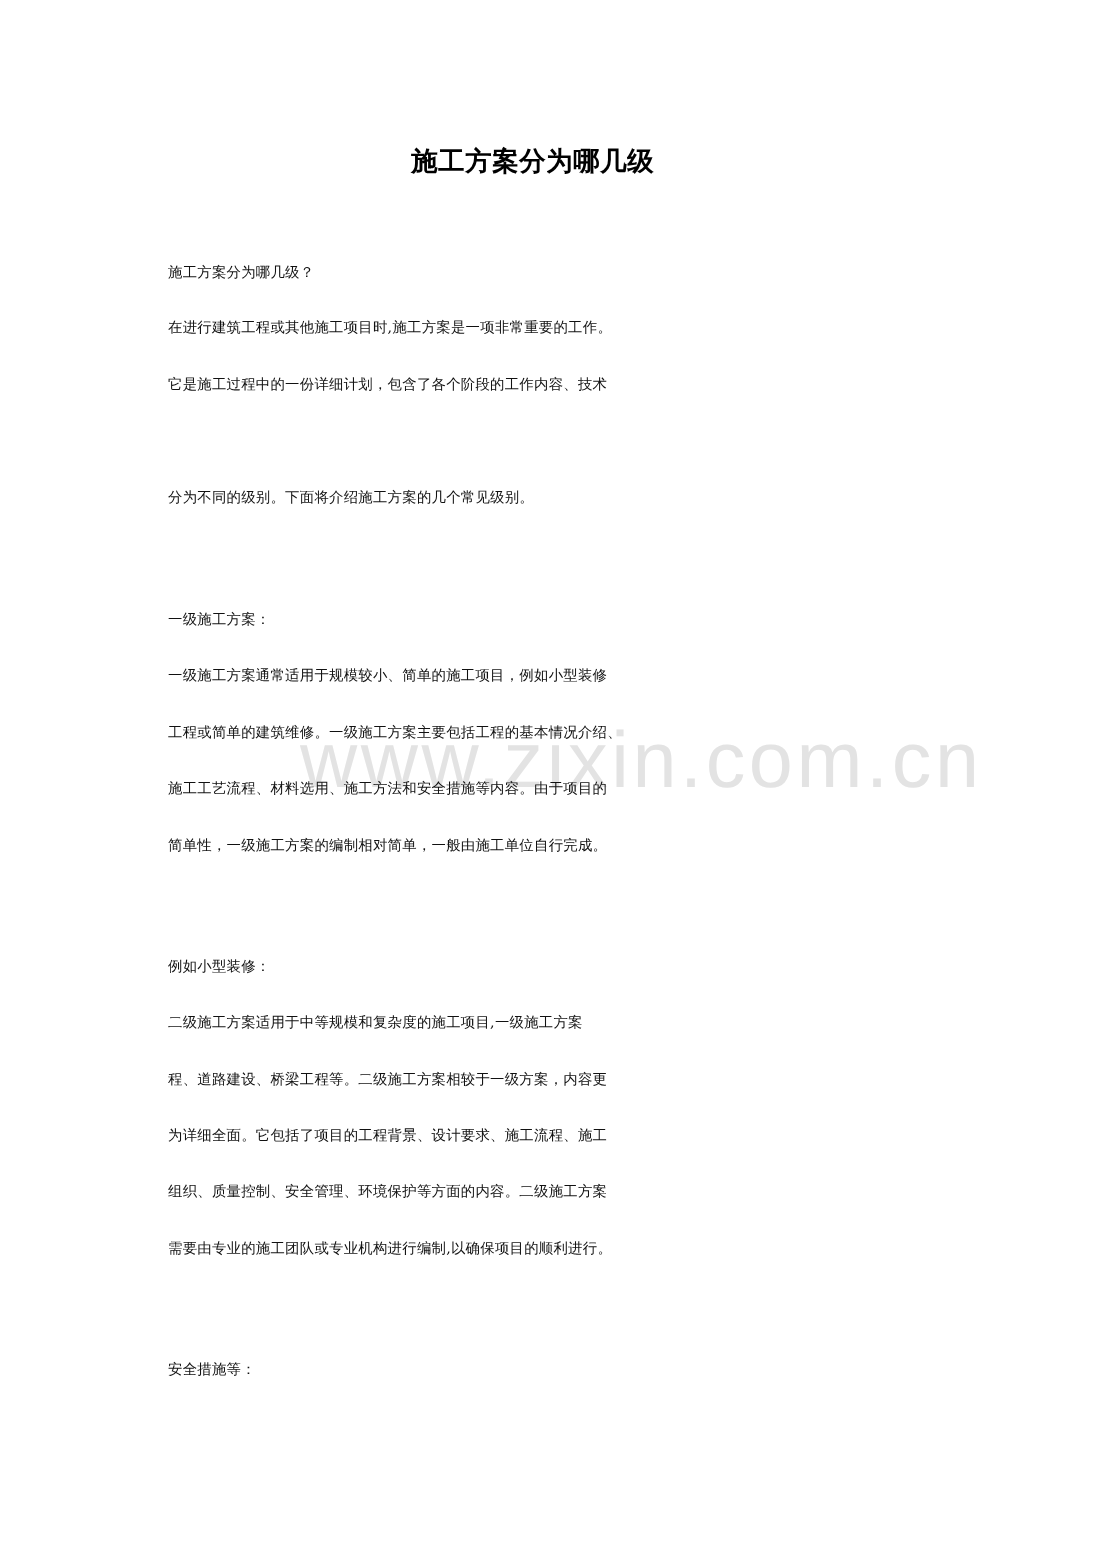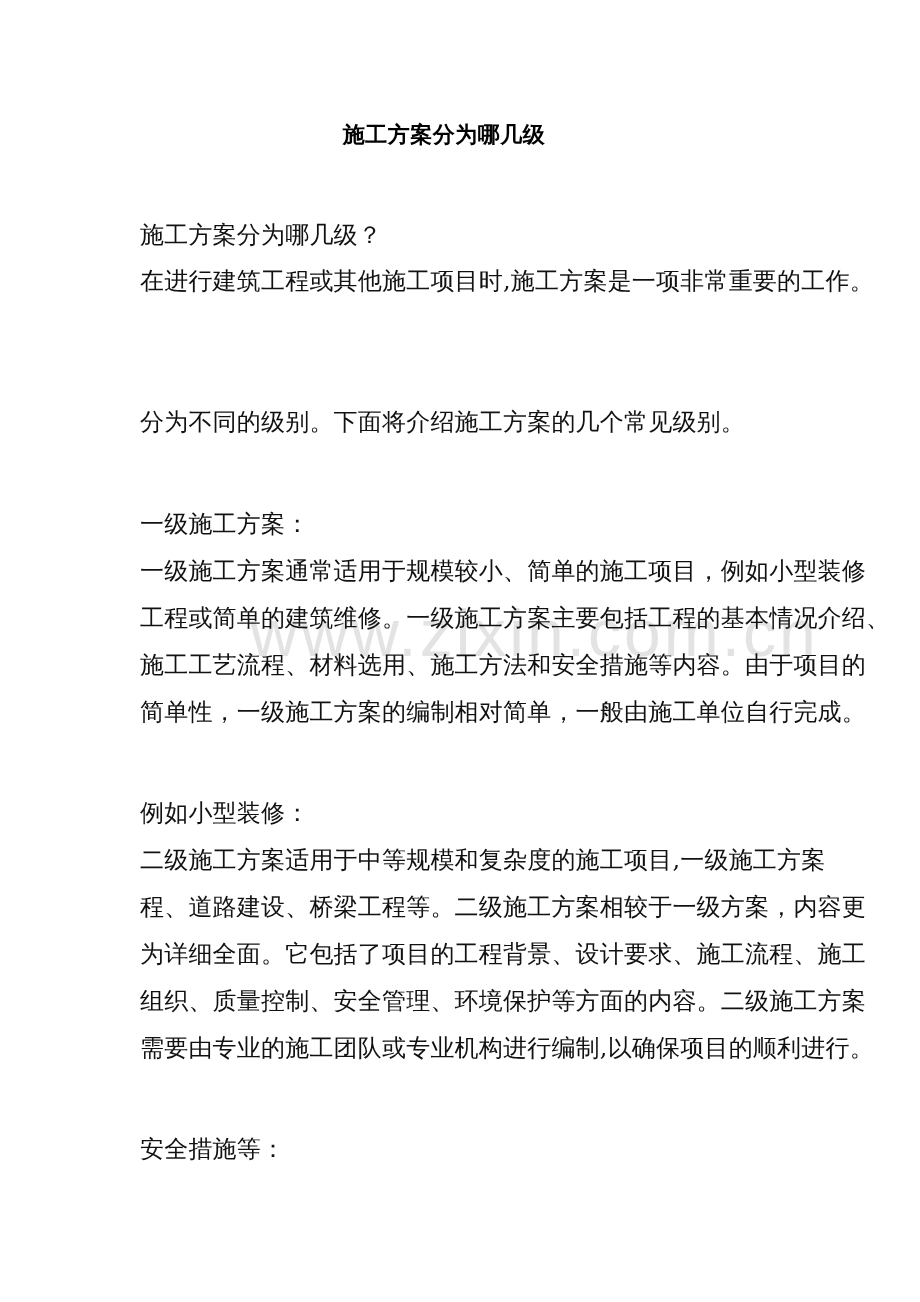--- a/index.html
+++ b/index.html
@@ -1,36 +1,37 @@
 <!DOCTYPE html>
 <html><head>
 <meta charset="utf-8">
 <style>
   html, body { margin: 0; padding: 0; background: #ffffff; }
   body { width: 920px; height: 1302px; position: relative; overflow: hidden;
          font-family: "DejaVu Serif", "Liberation Serif", serif; color: #111111; }
   .page { position: absolute; left: 0; top: 0; width: 920px; height: 1302px; background: #ffffff; }
   .title { position: absolute; left: 0; top: 120px; width: 888px; text-align: center;
            font-size: 22px; font-weight: bold; letter-spacing: 0.5px; color: #000000; }
-  .line { position: absolute; left: 140px; width: 660px; font-size: 24px; white-space: nowrap;
+  .line { position: absolute; left: 140px; width: 660px; font-size: 12px; white-space: nowrap;
           letter-spacing: 0.2px; color: #111111; }
   .watermark { position: absolute; left: 250px; top: 595px; font-family: "Liberation Sans", sans-serif;
                font-size: 66px; color: #e3e3e3; letter-spacing: 3px; z-index: 0; white-space: nowrap; }
   .content { position: absolute; left: 0; top: 0; width: 920px; height: 1302px; z-index: 1; }
 </style>
 </head>
 <body>
 
 <div class="page">
   <div class="watermark">www.zixin.com.cn</div>
   <div class="content">
     <div class="title">施工方案分为哪几级</div>
 
     <div class="line" style="top:219px">施工方案分为哪几级？</div>
     <div class="line" style="top:265px">在进行建筑工程或其他施工项目时,施工方案是一项非常重要的工作。</div>
+    <div class="line" style="top:312px">它是施工过程中的一份详细计划，包含了各个阶段的工作内容、技术</div>
     <div class="line" style="top:406px">分为不同的级别。下面将介绍施工方案的几个常见级别。</div>
 
     <div class="line" style="top:508px">一级施工方案：</div>
     <div class="line" style="top:555px">一级施工方案通常适用于规模较小、简单的施工项目，例如小型装修</div>
     <div class="line" style="top:602px">工程或简单的建筑维修。一级施工方案主要包括工程的基本情况介绍、</div>
     <div class="line" style="top:649px">施工工艺流程、材料选用、施工方法和安全措施等内容。由于项目的</div>
     <div class="line" style="top:696px">简单性，一级施工方案的编制相对简单，一般由施工单位自行完成。</div>
 
     <div class="line" style="top:797px">例如小型装修：</div>
     <div class="line" style="top:844px">二级施工方案适用于中等规模和复杂度的施工项目,一级施工方案</div>

